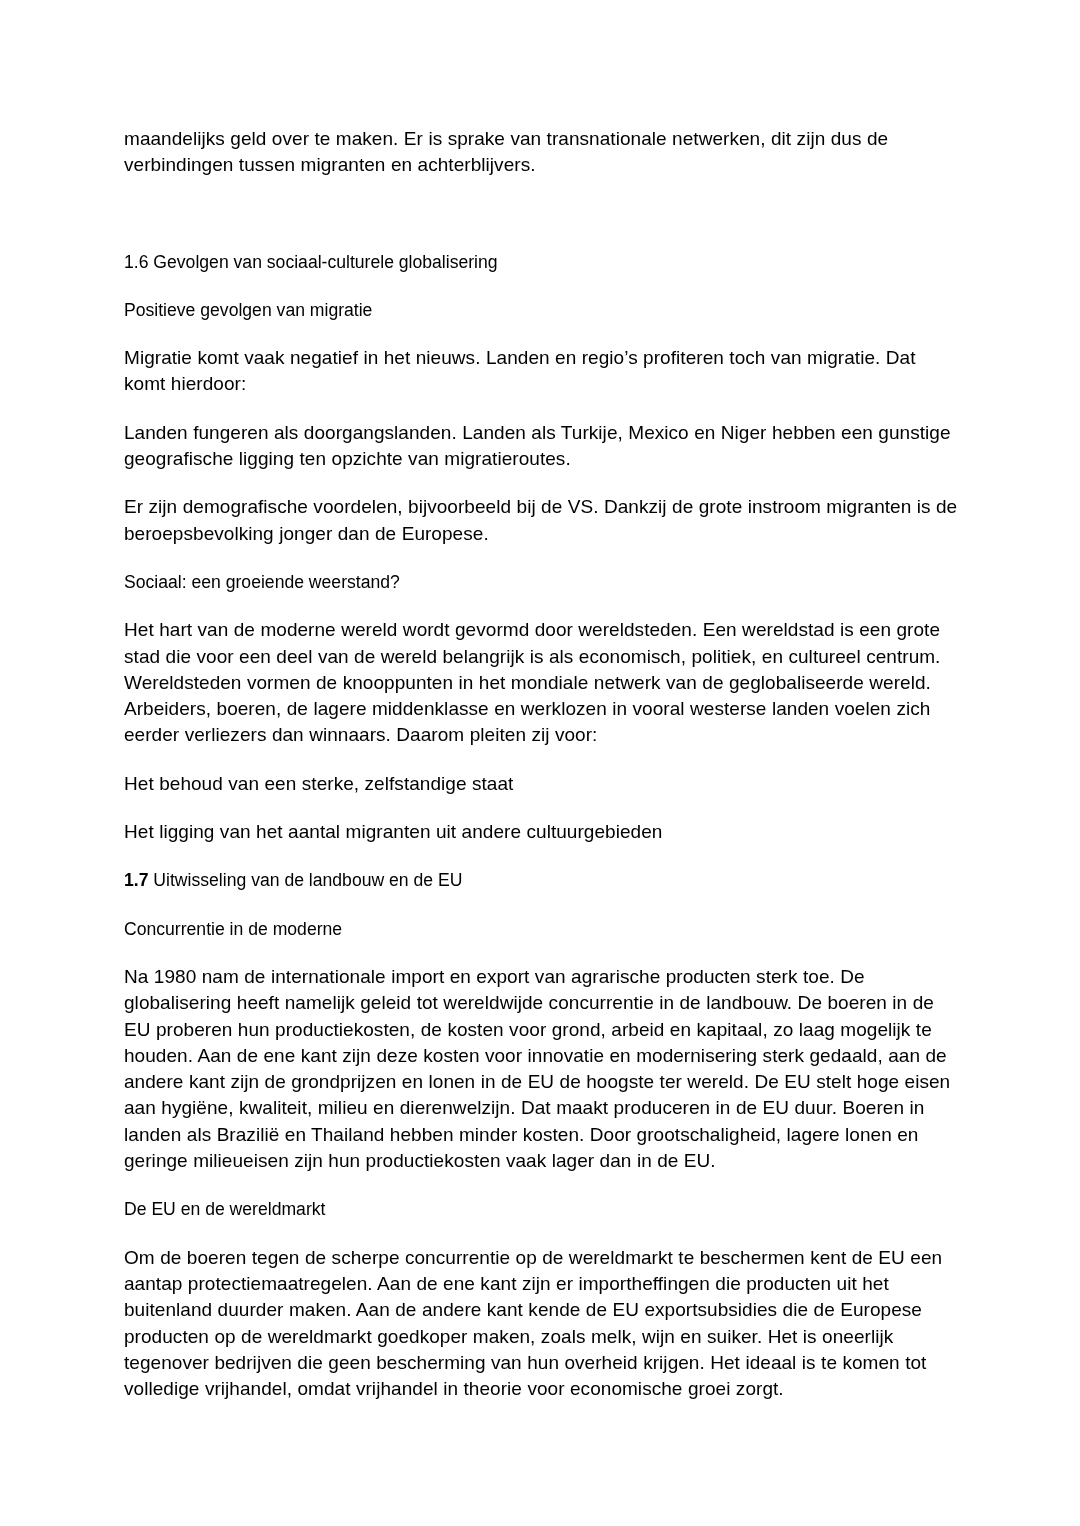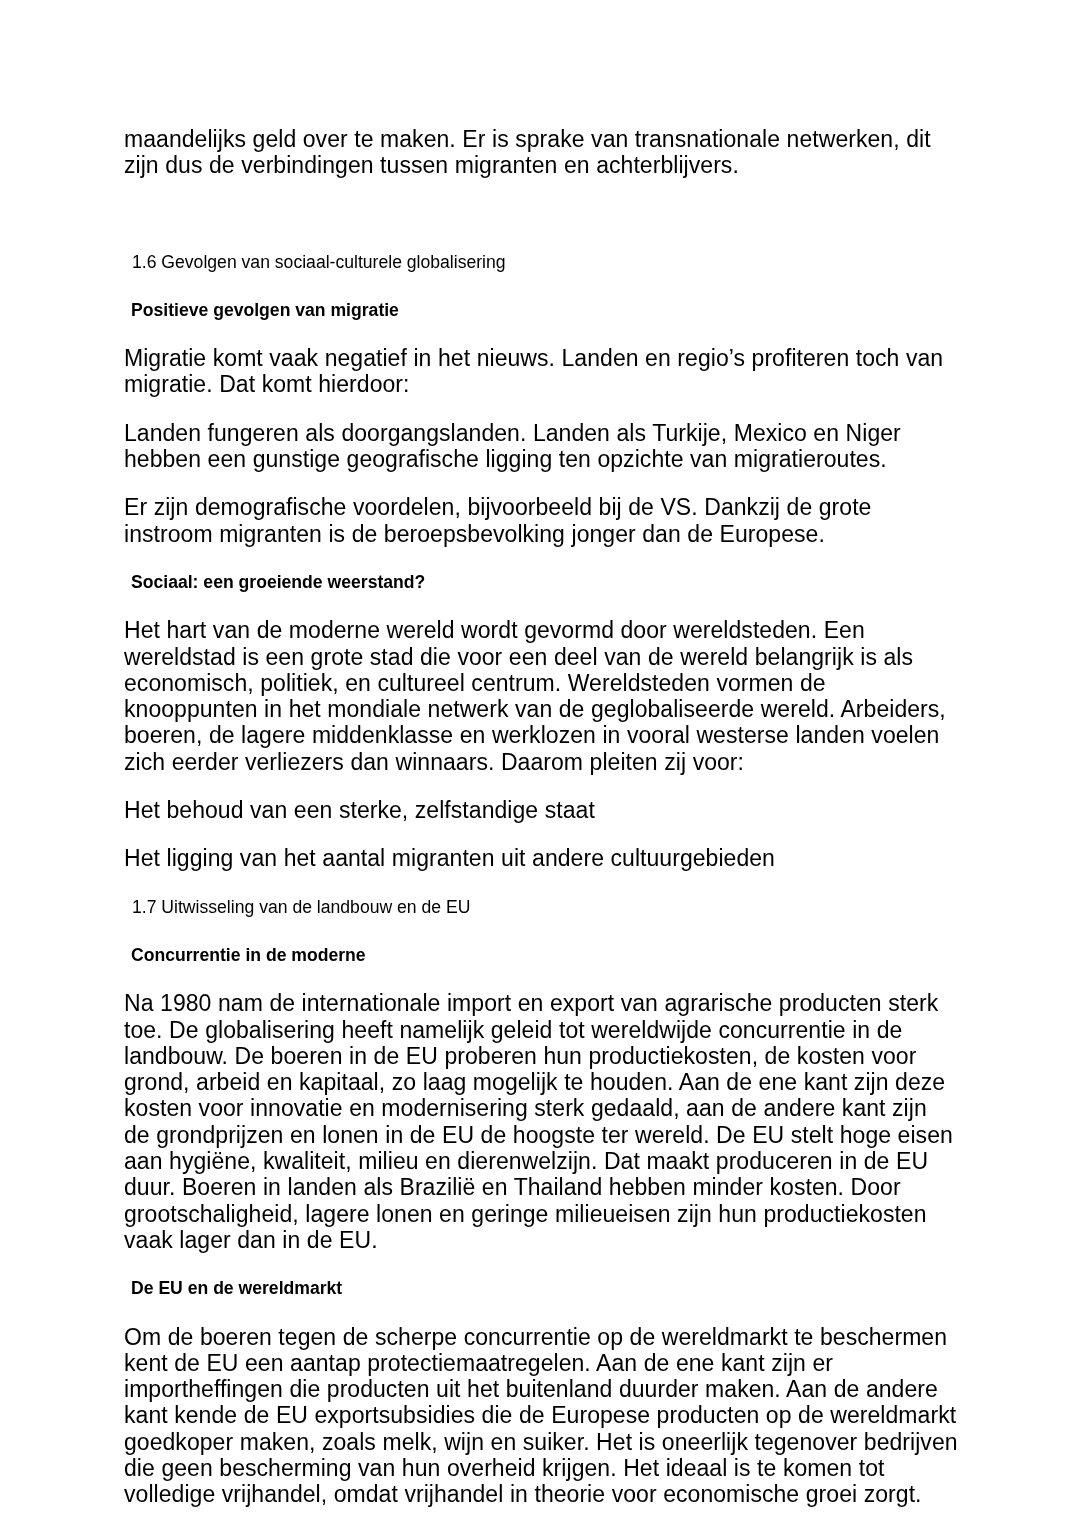--- a/index.html
+++ b/index.html
@@ -19,45 +19,45 @@
     box-sizing: border-box;
     overflow: hidden;
   }
   .doc-body {
     position: absolute;
     left: 124px;
     top: 126px;
     width: 838px;
   }
   .para {
-    font-size: 23px;
+    font-size: 19px;
     line-height: 26.3px;
     margin: 0 4px 22px 0;
     text-align: left;
     word-spacing: 0.1px;
     letter-spacing: 0.05px;
   }
   .spacer-para {
     height: 26px;
     margin: 0 0 22px 0;
   }
   .heading {
     font-size: 17.6px;
     line-height: 26.3px;
-    font-weight: bold;
-    margin: 0 0 22px 7px;
+    font-weight: normal;
+    margin: 0 0 22px 0;
   }
   .section-line {
     font-size: 17.6px;
     line-height: 26.3px;
     font-weight: normal;
-    margin: 0 0 22px 8px;
+    margin: 0 0 22px 0;
   }
   .section-line .num {
-    font-weight: normal;
+    font-weight: bold;
   }
 </style>
 </head>
 <body>
 
 <div class="page">
   <div class="doc-body">
 
     <p class="para">maandelijks geld over te maken. Er is sprake van transnationale netwerken, dit zijn dus de verbindingen tussen migranten en achterblijvers.</p>
 

